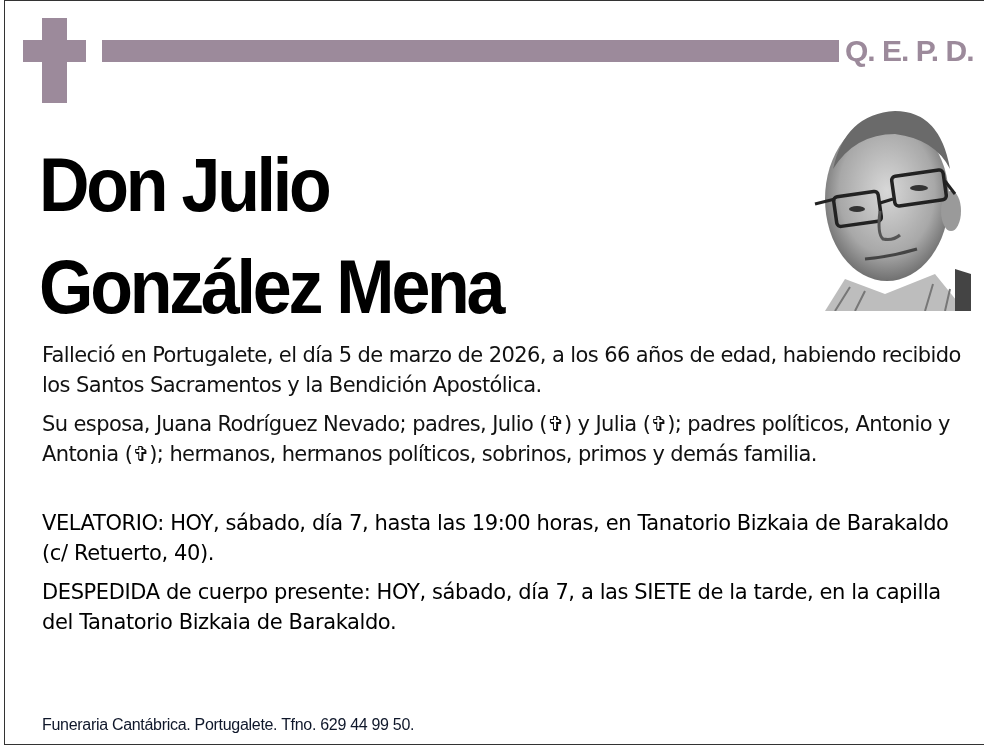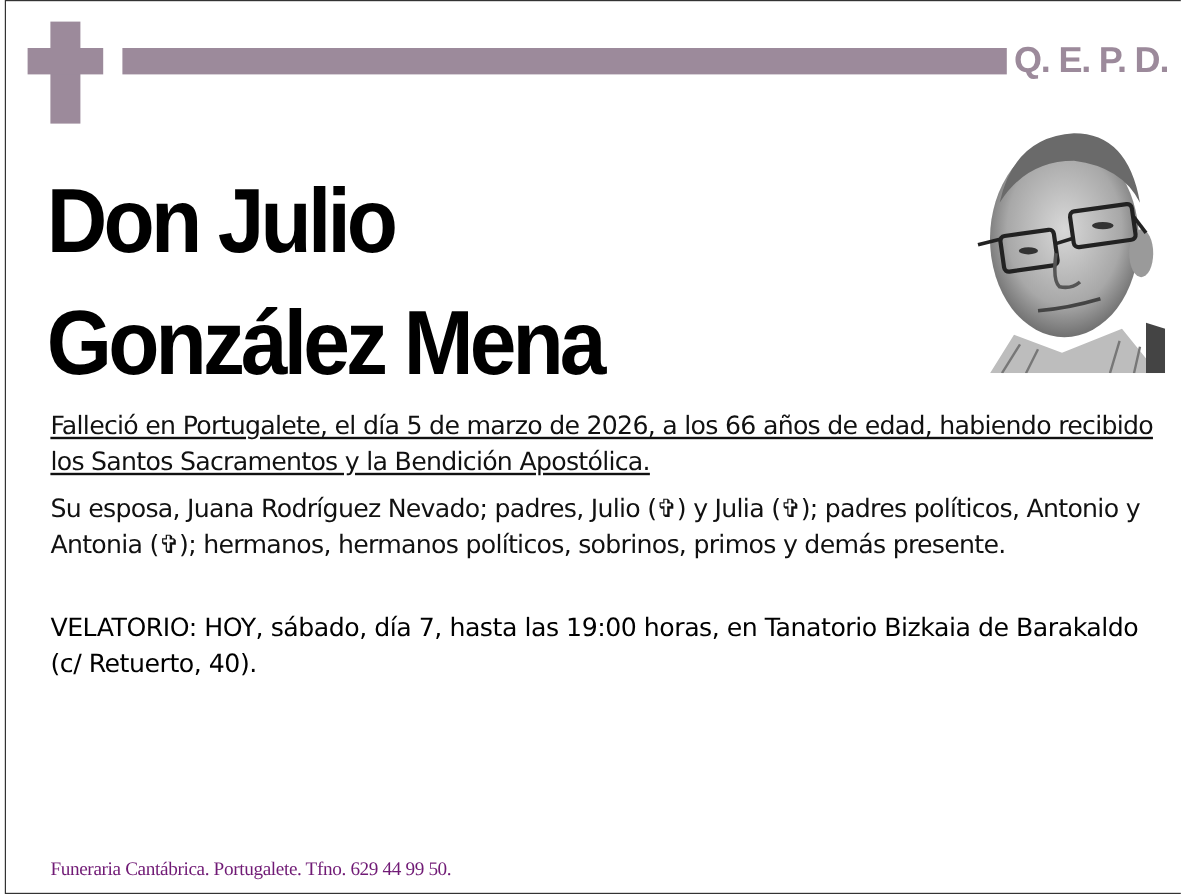--- a/index.html
+++ b/index.html
@@ -27,29 +27,29 @@
   .photo {
     position: absolute; left: 800px; top: 98px; width: 166px; height: 212px;
     background: #ffffff; overflow: hidden;
   }
   .text {
     position: absolute; left: 37px; width: 920px;
     font-family: "DejaVu Sans", sans-serif; font-size: 21px; line-height: 30px;
     color: #111111; letter-spacing: -0.6px;
   }
   .text.bold { font-weight: normal; color: #000000; letter-spacing: -0.4px; }
-  .p1 { top: 339px; text-decoration: underline; }
+  .p1 { top: 339px; }
   .p2 { top: 408px; }
   .p3 { top: 507px; }
   .p4 { top: 576px; }
   .p5 { top: 646px; }
   .footer {
     position: absolute; left: 37px; top: 711px;
-    font-family: Liberation Serif, serif; font-size: 16px; line-height: 26px;
-    color: #701a75; letter-spacing: -0.3px; white-space: nowrap;
+    font-family: Liberation Sans, sans-serif; font-size: 16px; line-height: 26px;
+    color: #0f172a; letter-spacing: -0.3px; white-space: nowrap;
   }
 </style>
 </head>
 <body>
 
 <div class="frame">
   <div class="cross-v"></div>
   <div class="cross-h"></div>
   <div class="rule"></div>
   <div class="qepd">Q. E. P. D.</div>
@@ -90,17 +90,18 @@
       <ellipse cx="52" cy="110" rx="8" ry="3" fill="#333"></ellipse>
       <ellipse cx="114" cy="89" rx="9" ry="3" fill="#333"></ellipse>
 
       <path d="M75 112 Q72 135 78 140 Q88 142 95 136" fill="none" stroke="#555" stroke-width="3"></path>
 
       <path d="M60 160 Q85 158 112 150" fill="none" stroke="#444" stroke-width="3"></path>
     </svg>
   </div>
 
   <div class="text p1">Falleció en Portugalete, el día 5 de marzo de 2026, a los 66 años de edad, habiendo recibido los Santos Sacramentos y la Bendición Apostólica.</div>
-  <div class="text p2">Su esposa, Juana Rodríguez Nevado; padres, Julio (✞) y Julia (✞); padres políticos, Antonio y Antonia (✞); hermanos, hermanos políticos, sobrinos, primos y demás presente.</div>
+  <div class="text p2">Su esposa, Juana Rodríguez Nevado; padres, Julio (✞) y Julia (✞); padres políticos, Antonio y Antonia (✞); hermanos, hermanos políticos, sobrinos, primos y demás familia.</div>
   <div class="text bold p3">VELATORIO: HOY, sábado, día 7, hasta las 19:00 horas, en Tanatorio Bizkaia de Barakaldo (c/ Retuerto, 40).</div>
+  <div class="text bold p4">DESPEDIDA de cuerpo presente: HOY, sábado, día 7, a las SIETE de la tarde, en la capilla del Tanatorio Bizkaia de Barakaldo.</div>
 
   <div class="footer">Funeraria Cantábrica. Portugalete. Tfno. 629 44 99 50.</div>
 </div>
 
 </body></html>

